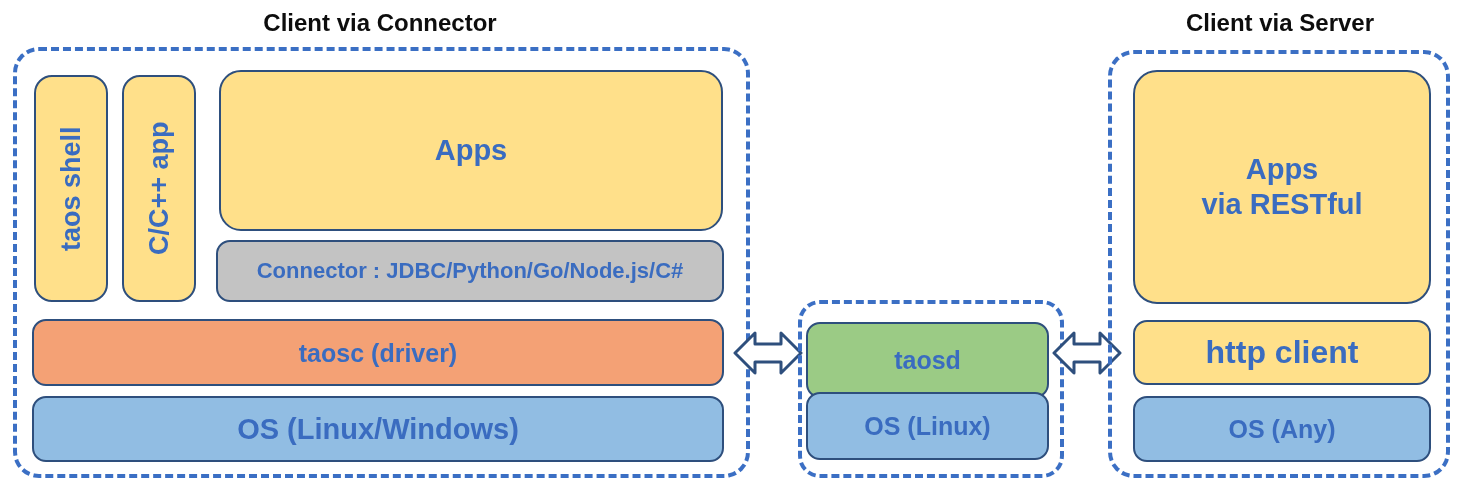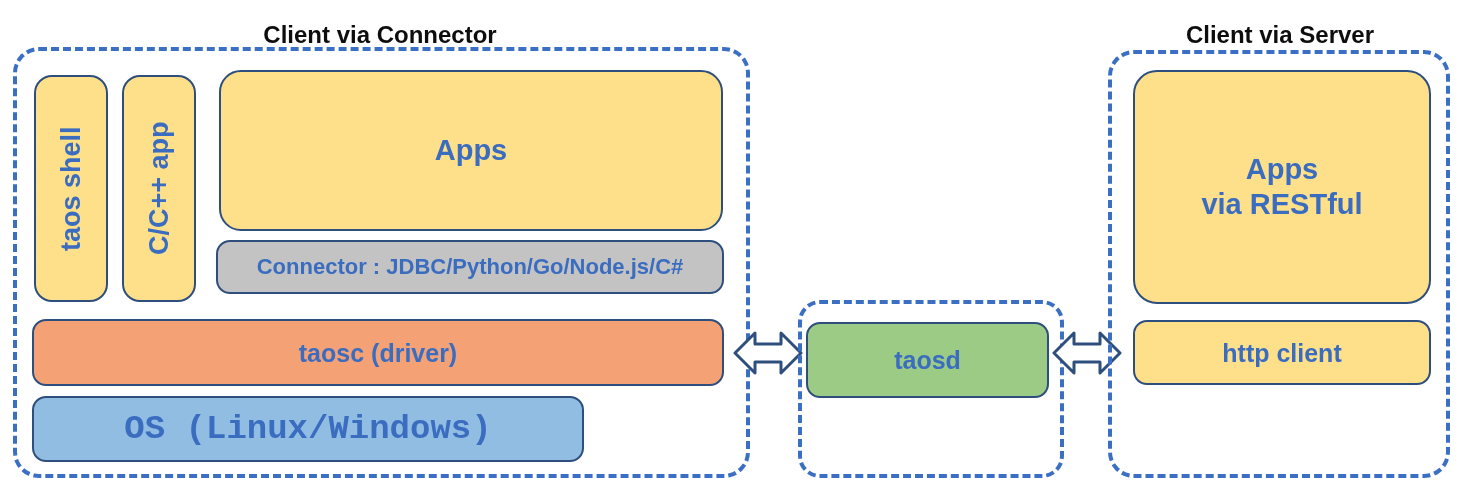--- a/index.html
+++ b/index.html
@@ -13,21 +13,20 @@
 
   
   .panel-title{
     position:absolute;
     font-size:24px;
     font-weight:bold;
     color:#0d0d0d;
     text-align:center;
     white-space:nowrap;
     line-height:30px;
-    margin-top:12px;
   }
 
   
   .group{
     position:absolute;
     border:4px dashed #3b6fc4;
     border-radius:26px;
     box-sizing:border-box;
     background:transparent;
   }
@@ -73,44 +72,46 @@
   <div class="panel-title" style="left:1110px;top:8px;width:340px;">Client via Server</div>
 
   <div class="group" style="left:13px;top:47px;width:737px;height:431px;"></div>
 
   <div class="box vertical fill-yellow" style="left:34px;top:75px;width:74px;height:227px;font-size:27px;">taos shell</div>
 
   <div class="box vertical fill-yellow" style="left:122px;top:75px;width:74px;height:227px;font-size:27px;">C/C++ app</div>
 
   <div class="box fill-yellow" style="left:219px;top:70px;width:504px;height:161px;font-size:29px;border-radius:22px;">Apps</div>
 
-  <div class="box fill-gray" style="left:216px;top:240px;width:508px;height:54px;font-size:22px;">Connector : JDBC/Python/Go/Node.js/C#</div>
+  <div class="box fill-gray" style="left:216px;top:240px;width:508px;height:62px;font-size:22px;">Connector : JDBC/Python/Go/Node.js/C#</div>
 
   <div class="box fill-orange" style="left:32px;top:319px;width:692px;height:67px;font-size:25px;text-align:right;">taosc (driver)</div>
 
-  <div class="box fill-blue" style="left:32px;top:396px;width:552px;height:66px;font-size:34px;font-family:Liberation Mono, monospace;">OS (Linux/Windows)</div>
+  <div class="box fill-blue" style="left:32px;top:396px;width:692px;height:66px;font-size:29px;">OS (Linux/Windows)</div>
 
   <div class="arrow" style="left:733px;top:327px;">
     <svg width="70" height="52" viewBox="0 0 70 52">
       <polygon points="2,26 22,6 22,17 48,17 48,6 68,26 48,46 48,35 22,35 22,46" fill="#ffffff" stroke="#2e4f7d" stroke-width="3" stroke-linejoin="round"></polygon>
     </svg>
   </div>
 
   <div class="group" style="left:798px;top:300px;width:266px;height:178px;border-radius:22px;"></div>
 
   <div class="box fill-green" style="left:806px;top:322px;width:243px;height:76px;font-size:25px;">taosd</div>
 
+  <div class="box fill-blue" style="left:806px;top:392px;width:243px;height:68px;font-size:25px;">OS (Linux)</div>
 
   <div class="arrow" style="left:1052px;top:327px;">
     <svg width="70" height="52" viewBox="0 0 70 52">
       <polygon points="2,26 22,6 22,17 48,17 48,6 68,26 48,46 48,35 22,35 22,46" fill="#ffffff" stroke="#2e4f7d" stroke-width="3" stroke-linejoin="round"></polygon>
     </svg>
   </div>
 
   <div class="group" style="left:1108px;top:50px;width:342px;height:428px;"></div>
 
   <div class="box fill-yellow" style="left:1133px;top:70px;width:298px;height:234px;font-size:29px;border-radius:24px;">Apps
 via RESTful</div>
 
-  <div class="box fill-yellow" style="left:1133px;top:320px;width:298px;height:65px;font-size:25px;">http client</div>
+  <div class="box fill-yellow" style="left:1133px;top:320px;width:298px;height:65px;font-size:32px;">http client</div>
 
+  <div class="box fill-blue" style="left:1133px;top:396px;width:298px;height:66px;font-size:25px;">OS (Any)</div>
 
 </div>
 
 </body></html>

